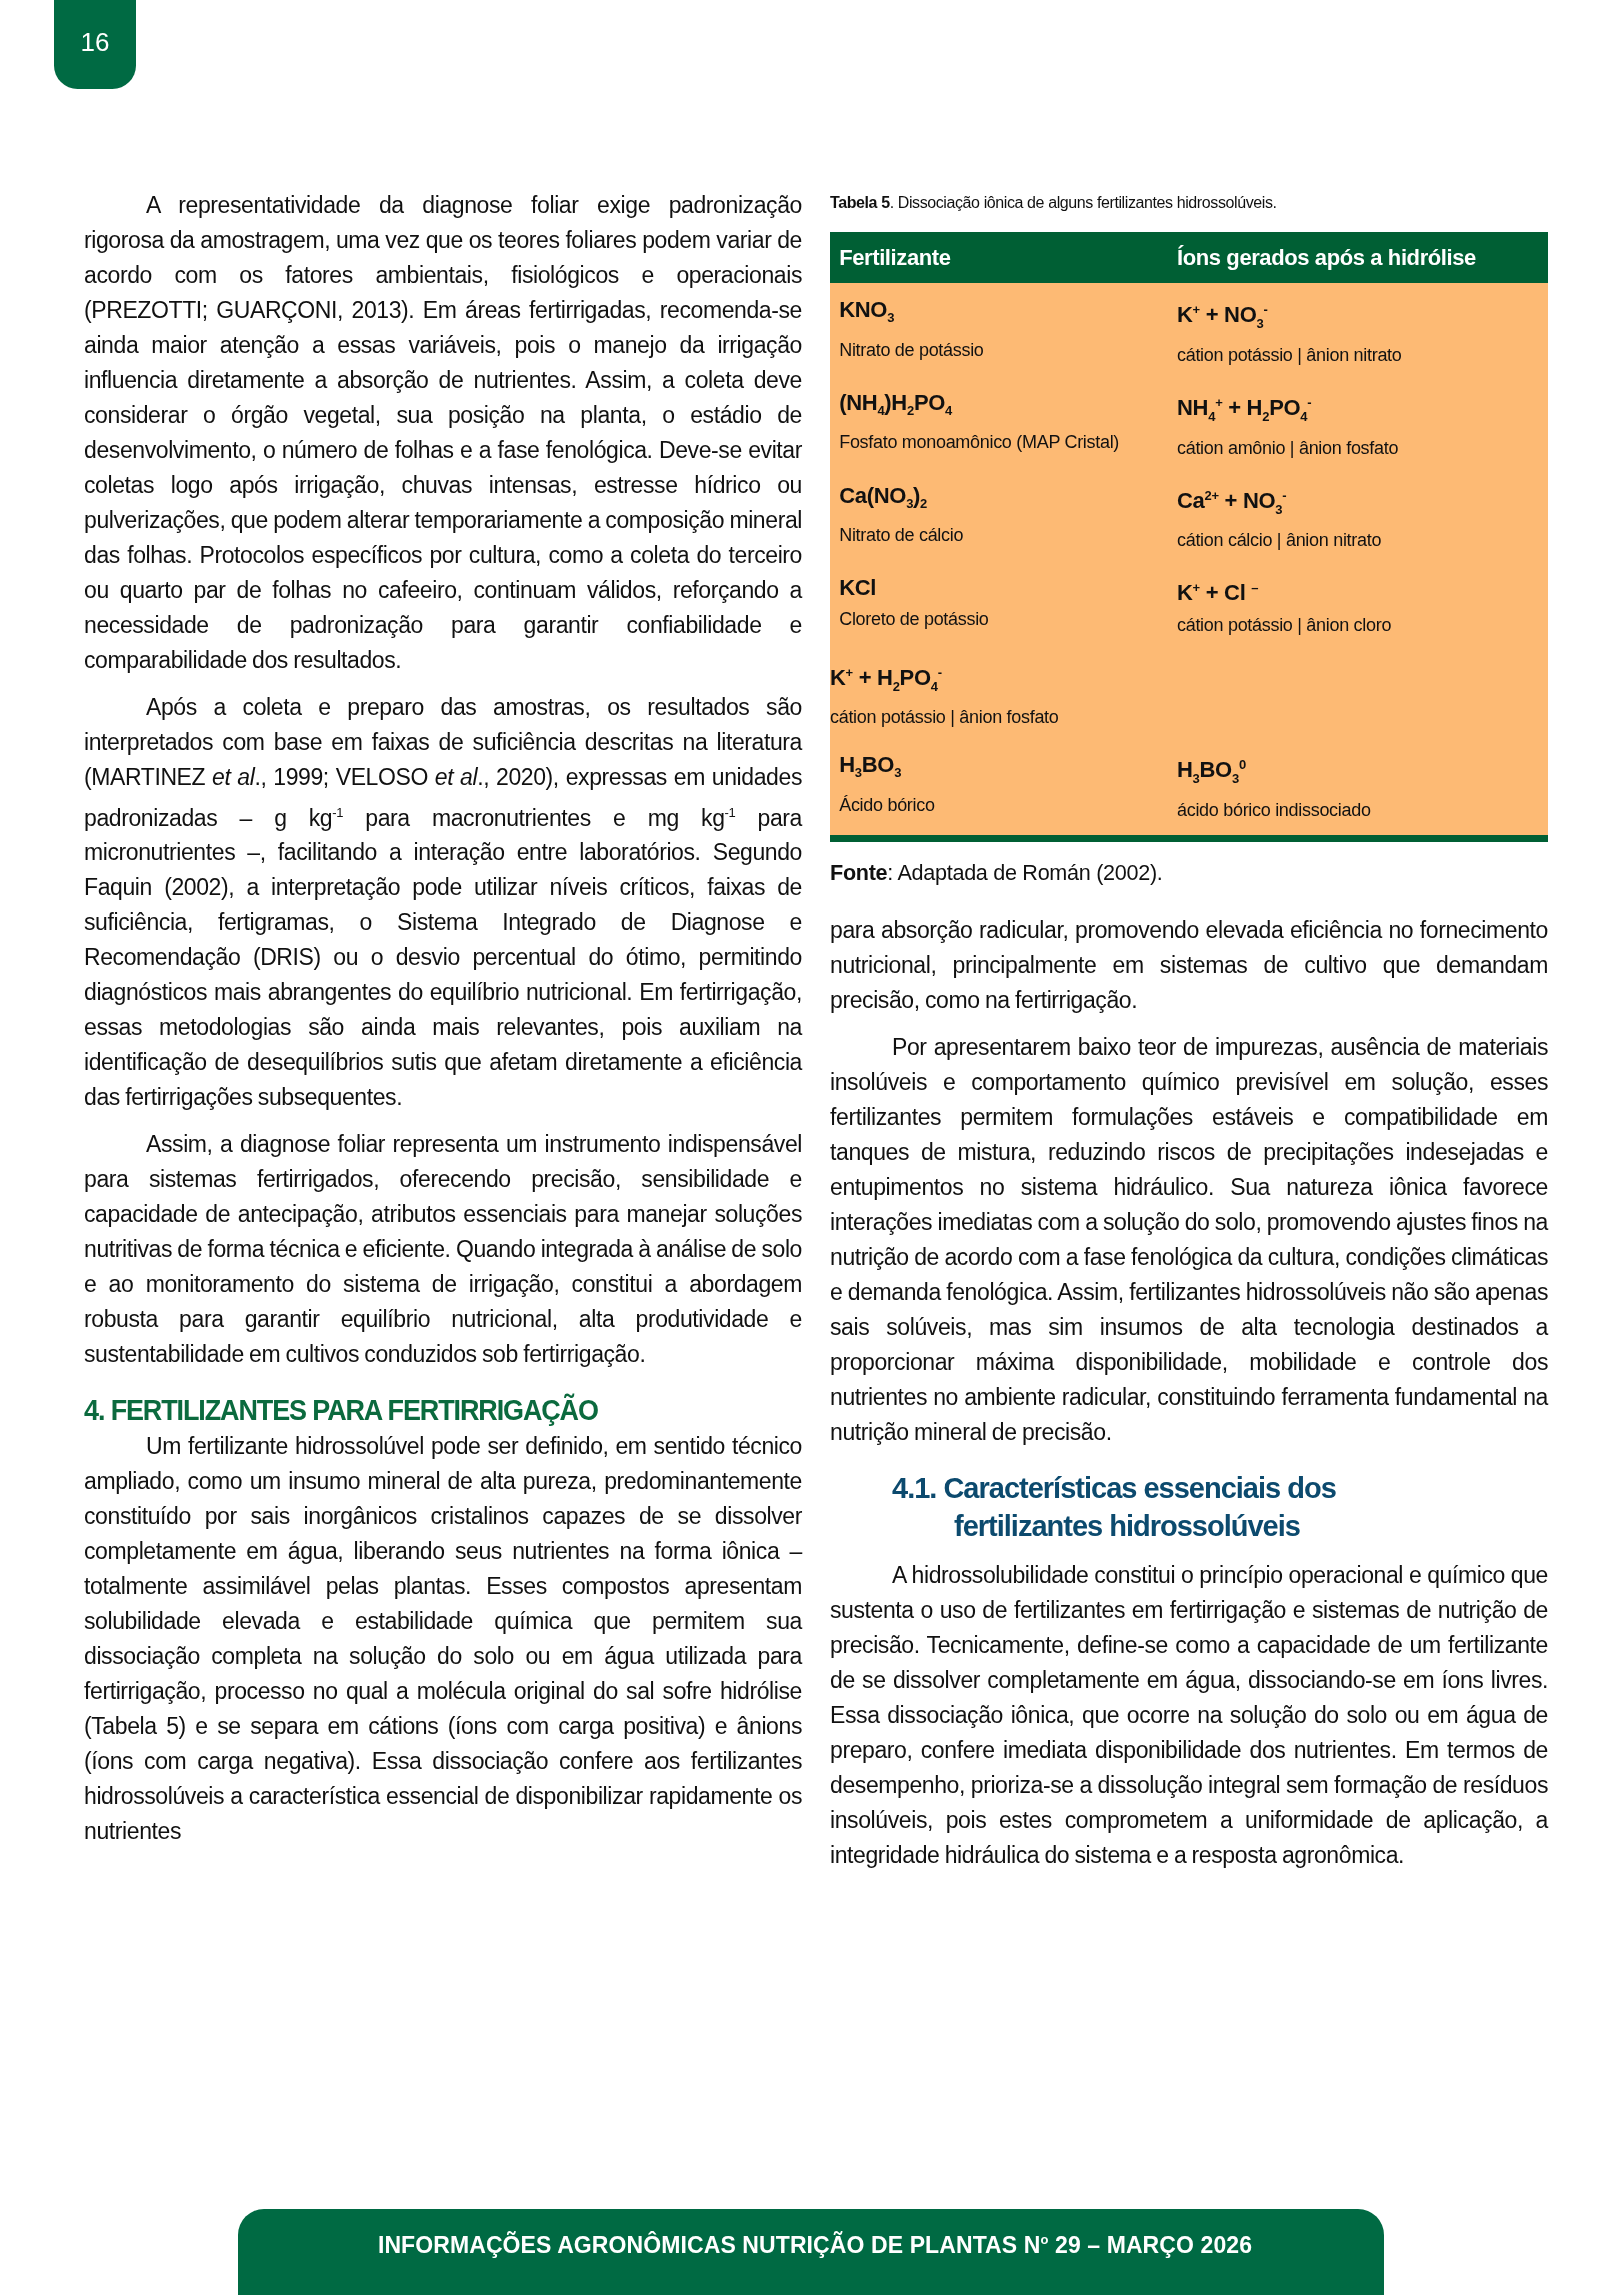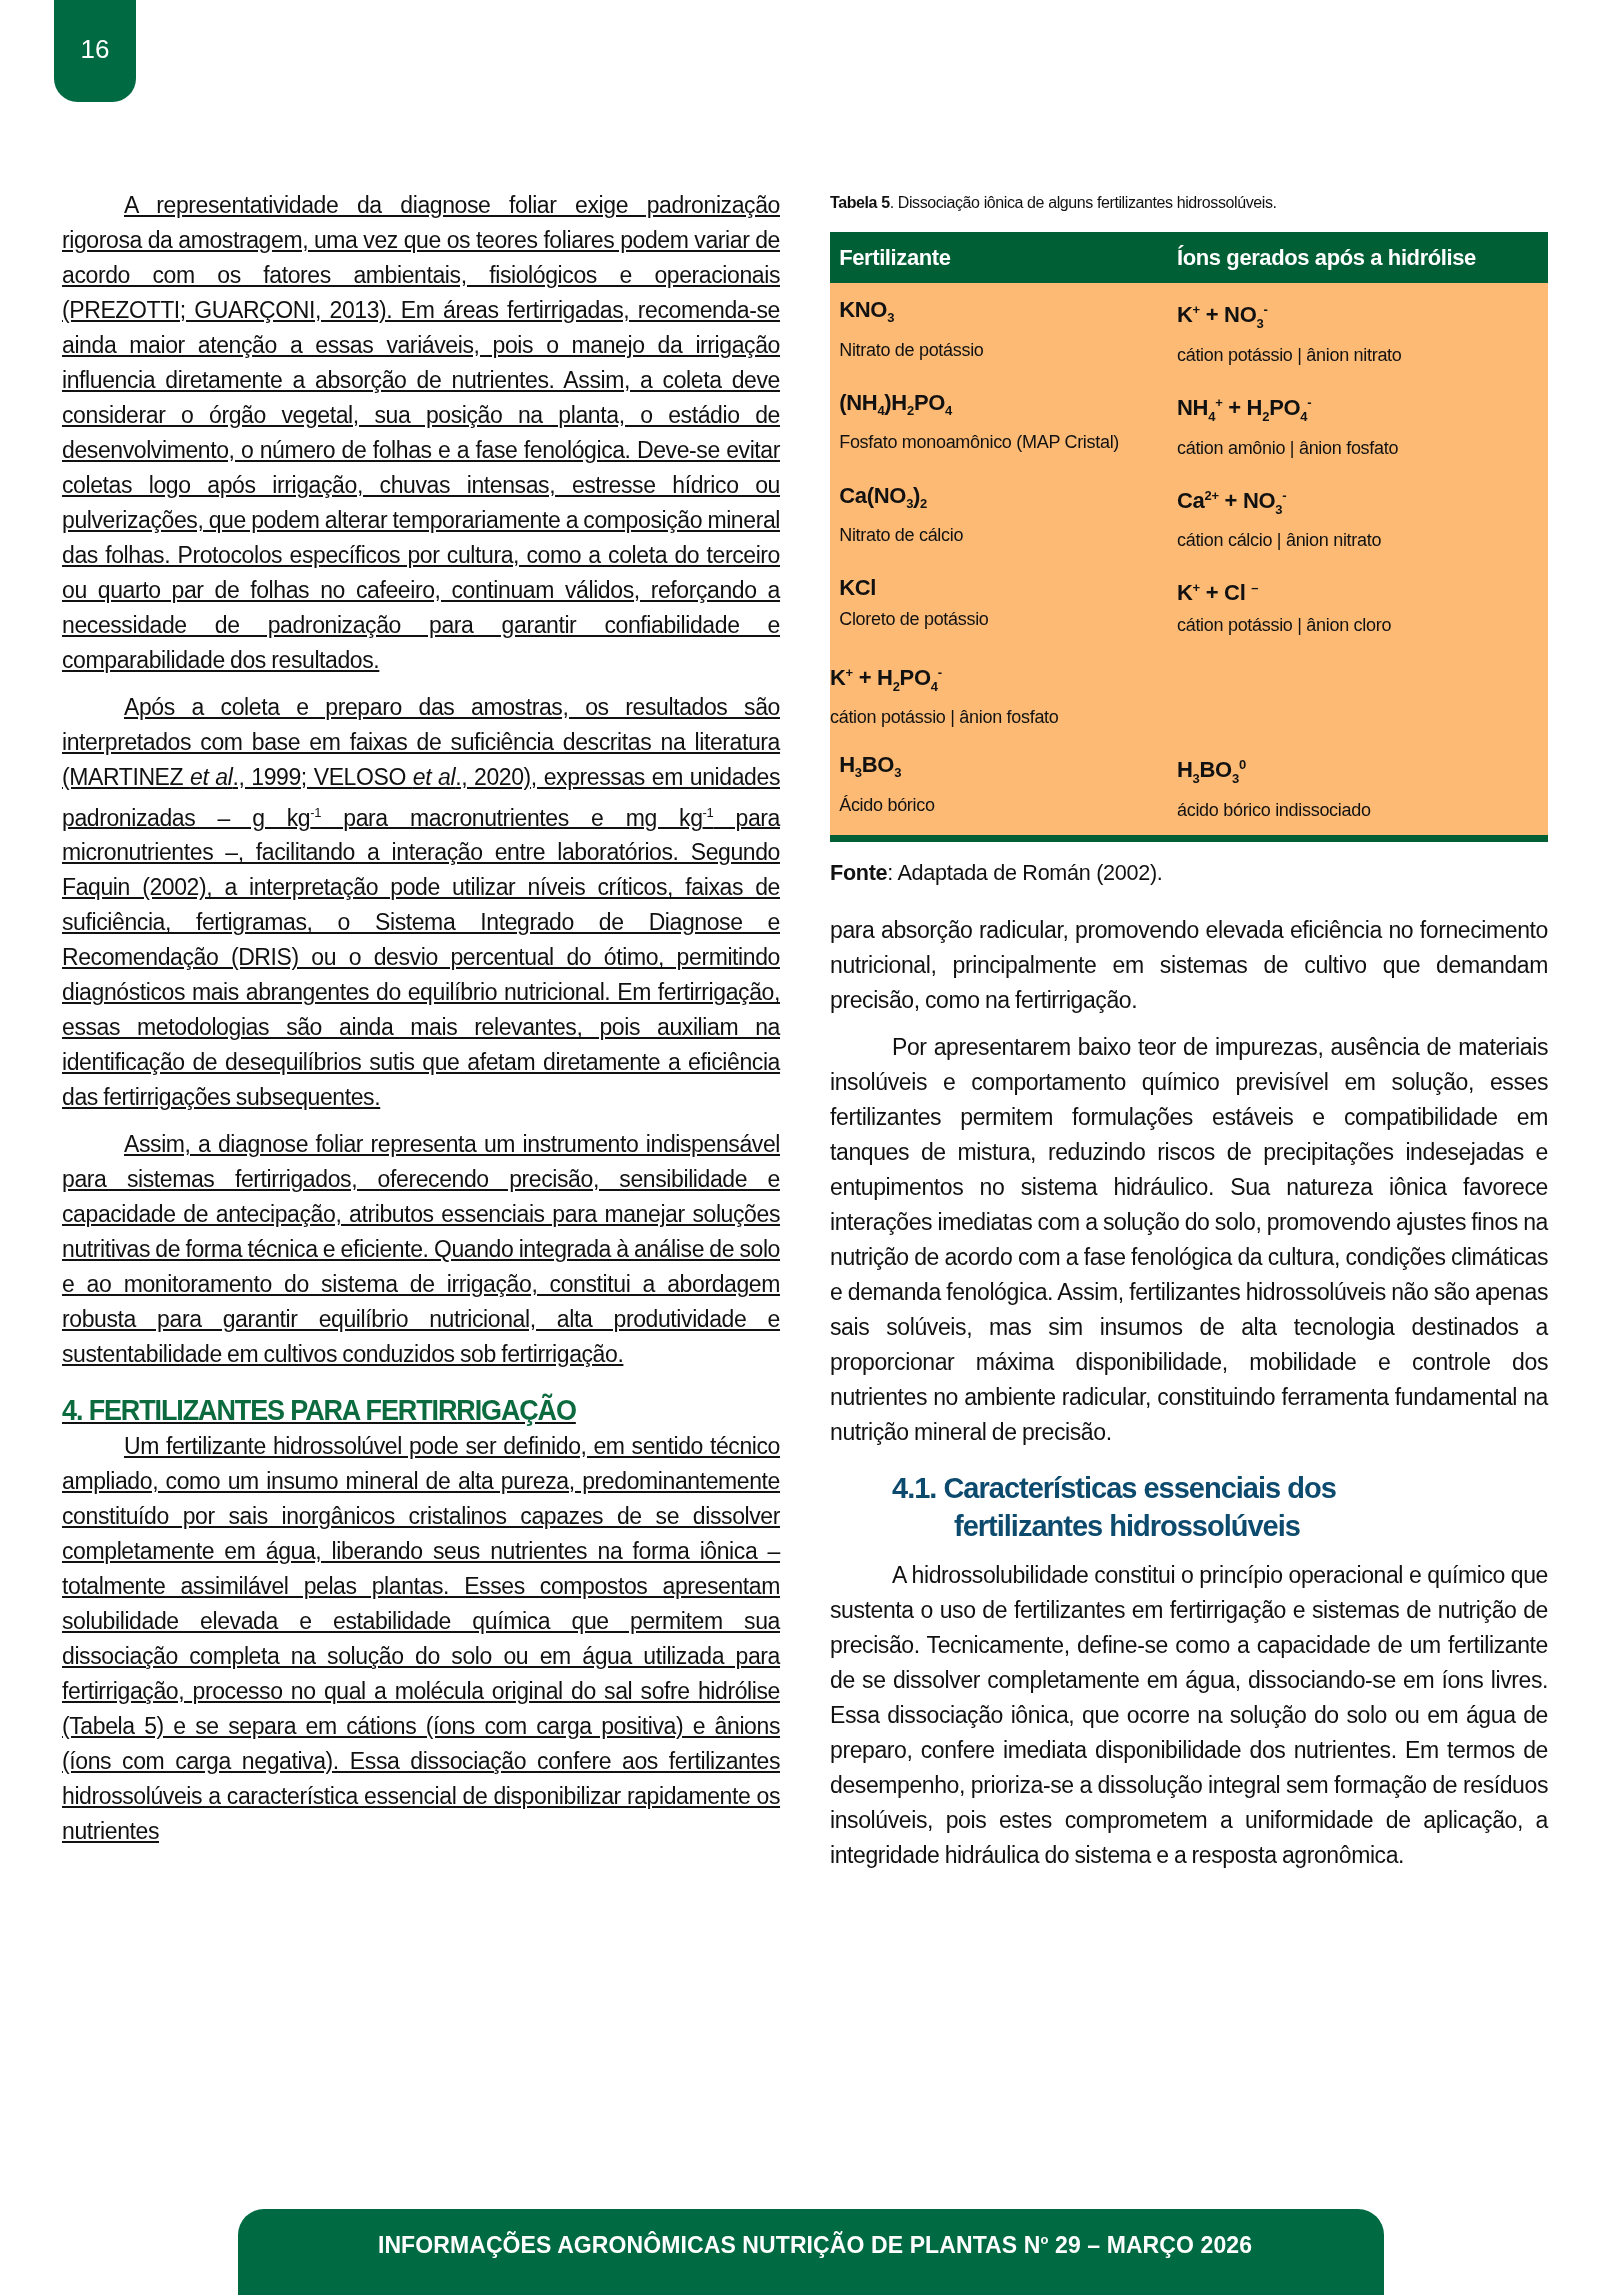--- a/index.html
+++ b/index.html
@@ -1,26 +1,26 @@
 <!DOCTYPE html>
 <html style="font-size:10.5px"><head>
 <meta charset="utf-8">
 <style>
   * { box-sizing: border-box; margin: 0; padding: 0; }
   html, body { width: 1623px; height: 2295px; background: #ffffff; overflow: hidden; }
   body { position: relative; font-family: "Liberation Sans", sans-serif; color: #111; }
 
   .page-tab {
-    position: absolute; left: 54px; top: 0; width: 82px; height: 102px;
+    position: absolute; left: 54px; top: 0; width: 82px; height: 89px;
     background: #006a43; border-radius: 0 0 23.6px 23.6px;
     color: #fff; font-size: 26px; display: flex; align-items: center; justify-content: center;
     padding-bottom: 3.9px;
   }
 
-  .col-left { position: absolute; left: 62px; top: 188px; width: 718px; text-decoration: underline; }
+  .col-left { position: absolute; left: 84px; top: 188px; width: 718px; }
   .col-right { position: absolute; left: 830px; top: 188px; width: 718px; }
 
   .body-text {
     font-family: "Liberation Sans", sans-serif;
     font-size: 23px; line-height: 35px; text-align: justify; color: #111;
     letter-spacing: -0.4px; word-spacing: -0.7px;
   }
   .body-text.indent { text-indent: 62px; }
   .para-gap { margin-top: 11.8px; }
 

